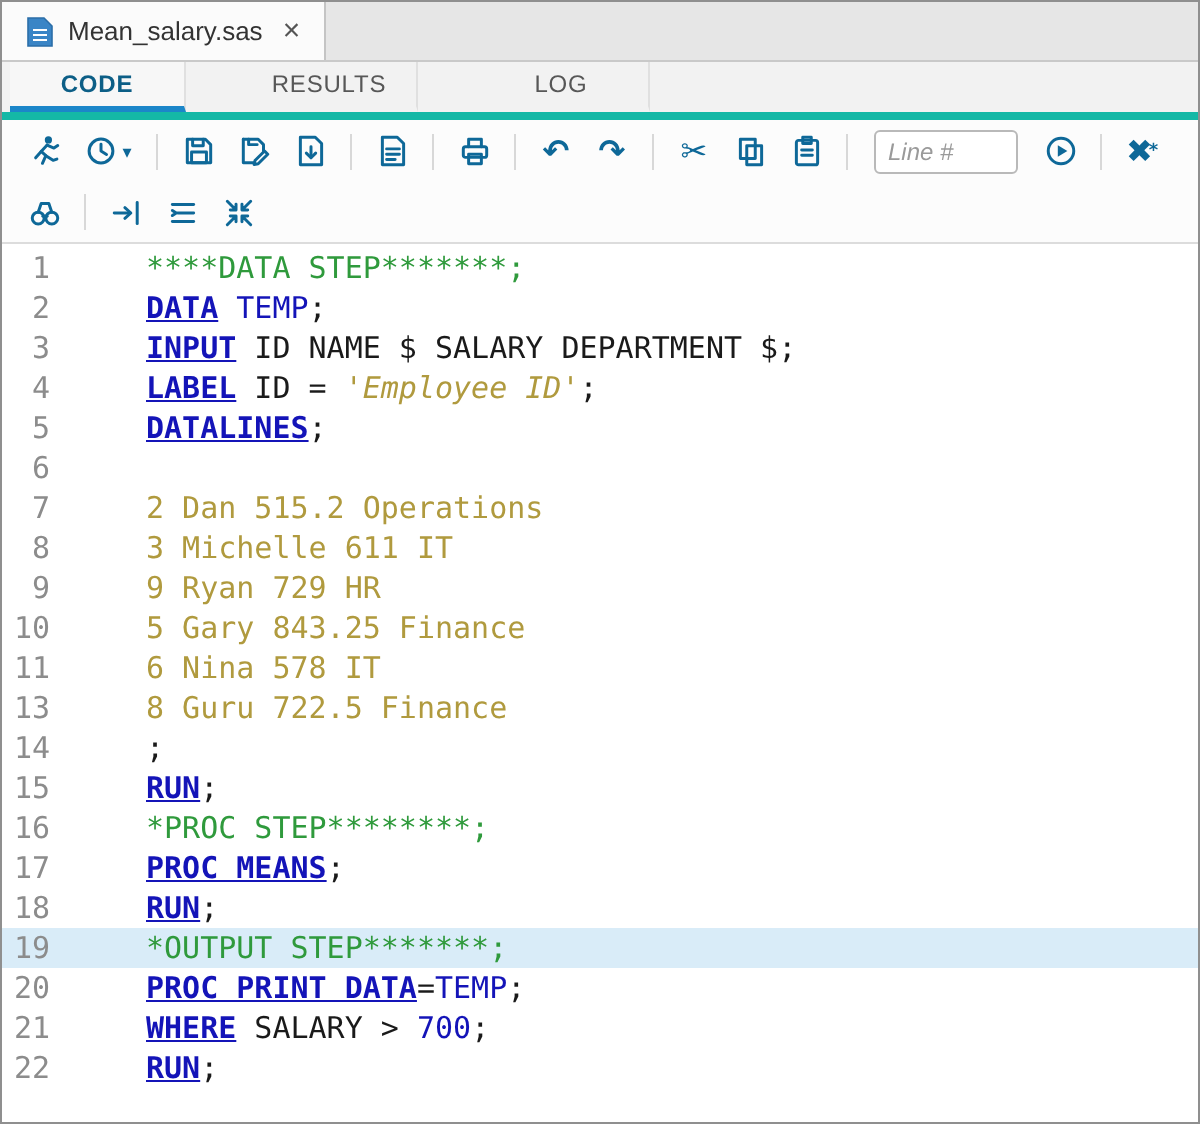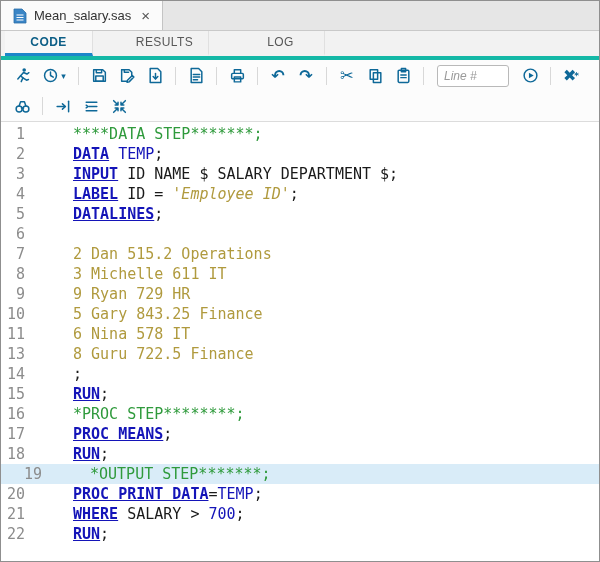--- a/index.html
+++ b/index.html
@@ -44,21 +44,21 @@
   .line-input { width:72px; height:22px; border:1px solid #b9b9b9; border-radius:3px;
                 font-style:italic; font-size:12px; padding:0 6px; color:#444;
                 margin:0 6px; font-family:"Liberation Sans", sans-serif; }
   .line-input::placeholder { color:#9a9a9a; font-style:italic; }
   .star { font-size:9px; vertical-align:super; margin-left:-2px; }
 
   
   .editor { flex:1; overflow:hidden; background:#fff; padding-top:2px;
             font-family:"DejaVu Sans Mono", monospace; font-size:15px; line-height:20px; }
   .code-line { display:flex; height:20px; white-space:pre; }
-  .code-line.current { background:#d9ecf8;padding-left:17px; }
+  .code-line.current { background:#d9ecf8; }
   .ln { flex:0 0 30px; text-align:right; color:#8c8c8c; padding-right:6px; }
   .code { padding-left:7px;margin-left:35px; }
   .seg-kw      { color:#1414b8; font-weight:bold;text-decoration:underline; }
   .seg-name    { color:#1414b8; }
   .seg-plain   { color:#1a1a1a; }
   .seg-comment { color:#2f9a3c; }
   .seg-data    { color:#b09a3e; }
   .seg-string  { color:#b09a3e;font-style:italic; }
   .seg-num     { color:#1414b8; }
 </style>

